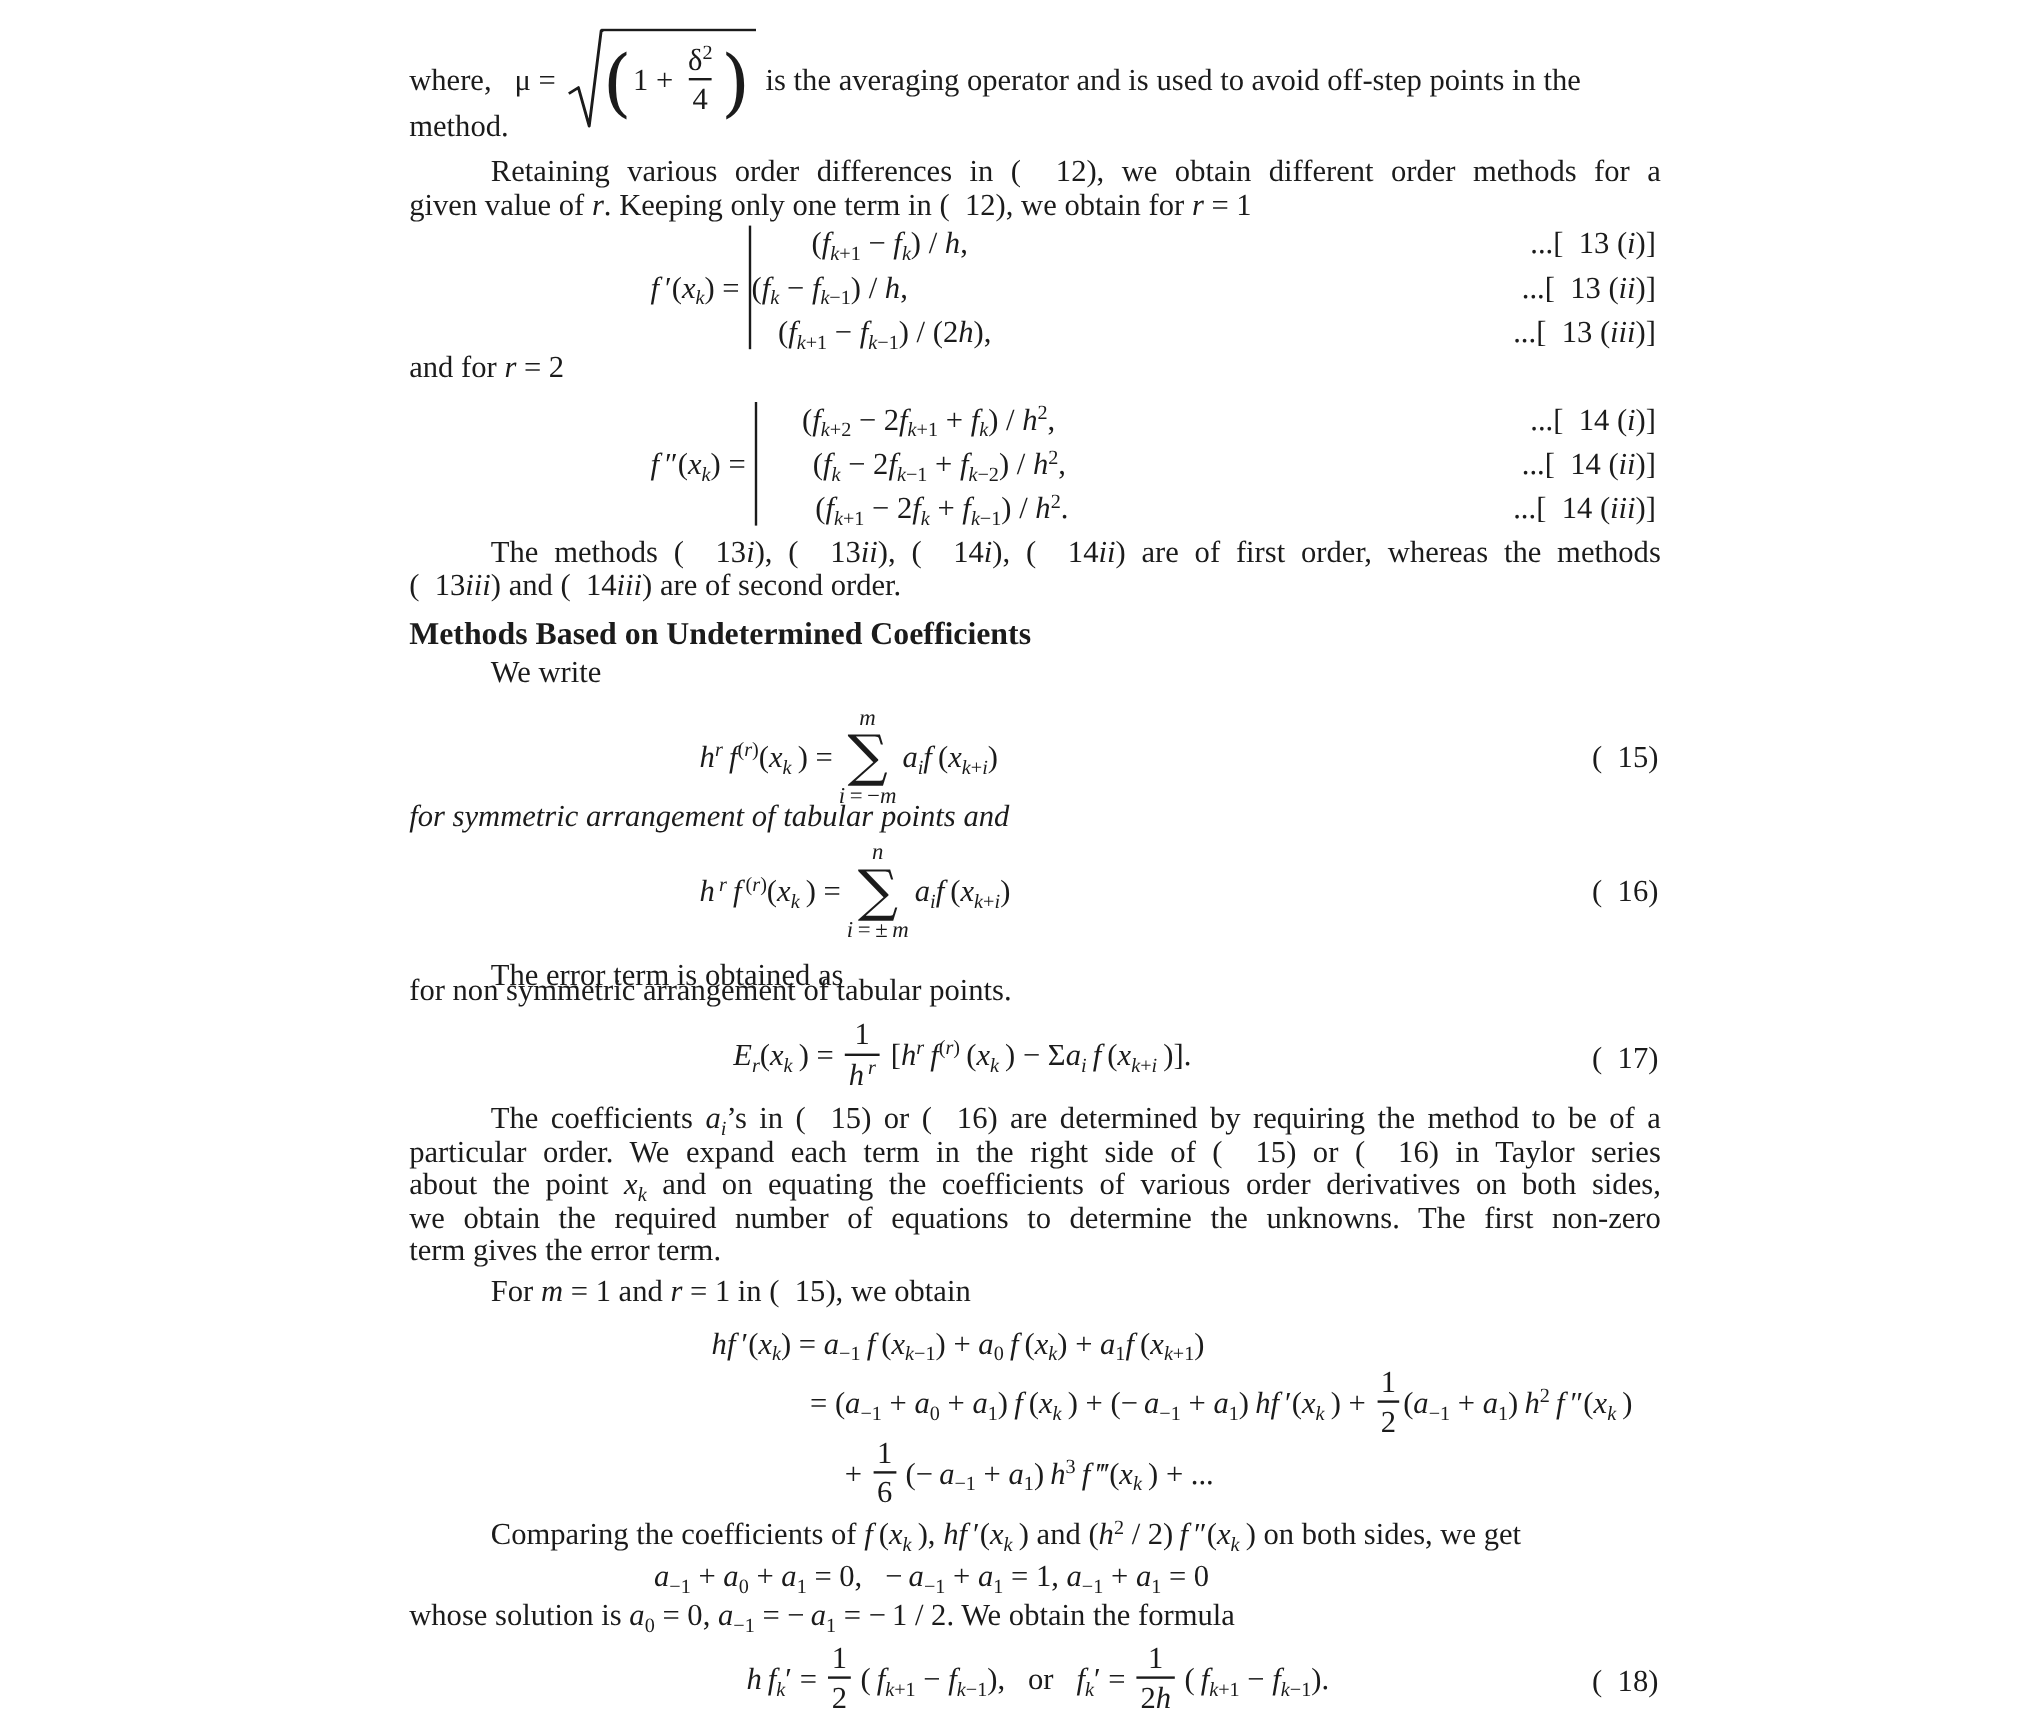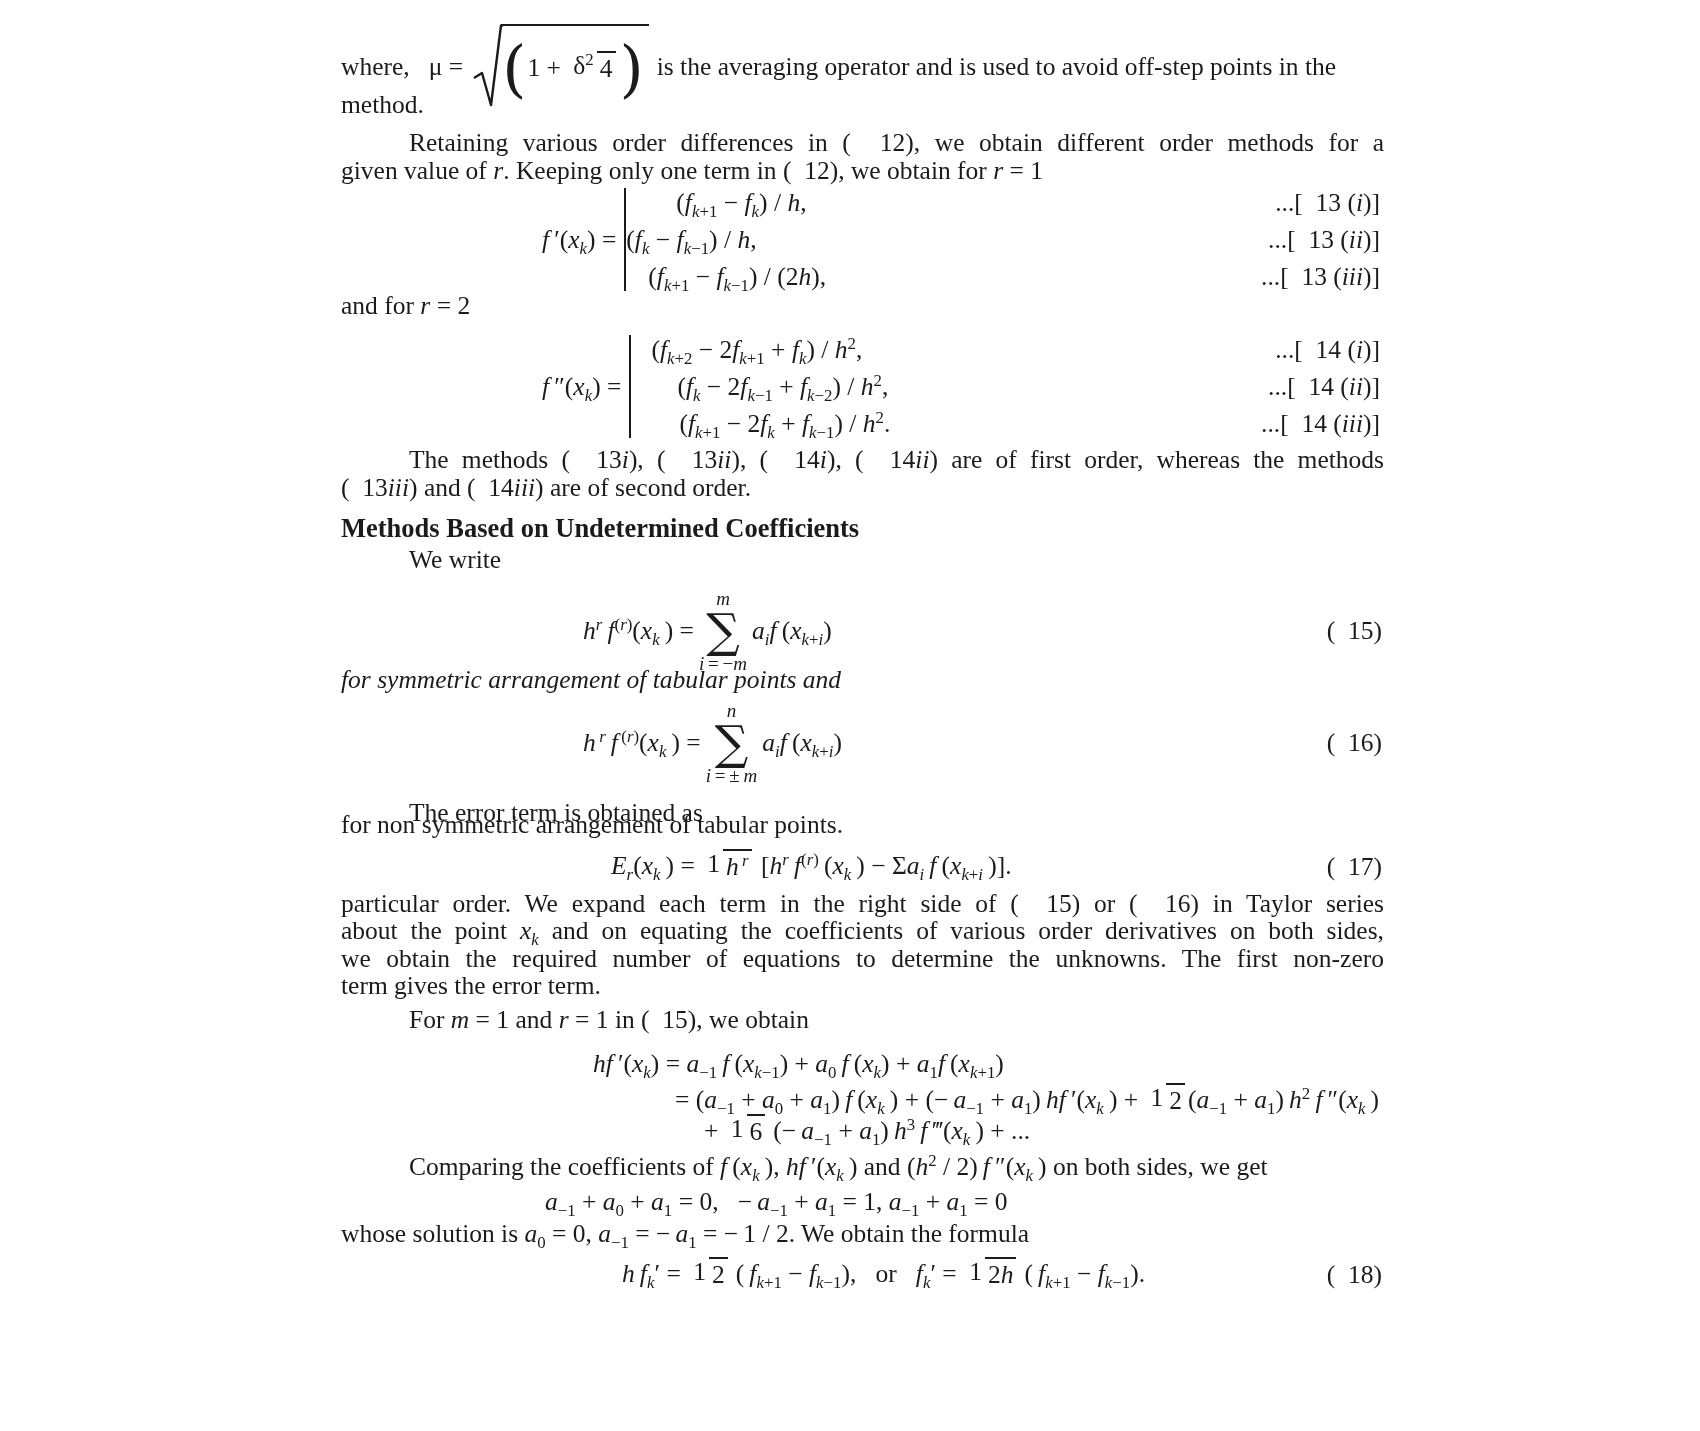--- a/index.html
+++ b/index.html
@@ -18,21 +18,21 @@
   sub { font-size:0.66em; vertical-align:-0.34em; line-height:0; }
   sup { font-size:0.66em; vertical-align:0.52em; line-height:0; }
 
   .line { line-height:27.5px; }
   .sline { line-height:30px; }
   .just { text-align:justify; text-align-last:justify; }
   .ind { text-indent:68px; }
   .pad-ind { padding-left:68px; }
 
   
-  .frac { display:inline-flex; align-items:center;
+  .frac { display:inline-flex; flex-direction:column; align-items:center;
           vertical-align:middle; margin:0 3px; line-height:1; position:relative; top:-3px;justify-content:center; }
   .fnum { display:block; padding:1px 3px 3px; }
   .fden { display:block; border-top:2px solid #1b1b1b; padding:3px 3px 1px; }
 
   
   .intro-row { margin-top:24px; display:flex; align-items:center; white-space:nowrap; }
   .radical { display:inline-flex; align-items:stretch; margin:0 8px 0 10px; height:86px; }
   .rad-sign svg { display:block; }
   .rad-body { border-top:2.4px solid #1b1b1b; display:flex; align-items:center;
               padding:2px 4px 0 0; margin-left:-2px; }
@@ -137,21 +137,21 @@
     </div>
   </div>
 
   <div class="line sline l-andfor">and for <i>r</i> = 2</div>
 
   <div class="cases c14">
     <span class="cases-lhs"><i>f</i> ″(<i>x</i><sub><i>k</i></sub>) =</span>
     <div class="cases-bar"></div>
     <div class="cases-rows">
       <div class="case-row">
-        <span style="padding-left:20px">(<i>f</i><sub><i>k</i>+2</sub> − 2<i>f</i><sub><i>k</i>+1</sub> + <i>f</i><sub><i>k</i></sub>) / <i>h</i><sup>2</sup>,</span>
+        <span style="padding-left:37px">(<i>f</i><sub><i>k</i>+2</sub> − 2<i>f</i><sub><i>k</i>+1</sub> + <i>f</i><sub><i>k</i></sub>) / <i>h</i><sup>2</sup>,</span>
         <span class="case-label">...[&nbsp;&nbsp;14 (<i>i</i>)]</span>
       </div>
       <div class="case-row">
         <span style="padding-left:46px">(<i>f</i><sub><i>k</i></sub> − 2<i>f</i><sub><i>k</i>−1</sub> + <i>f</i><sub><i>k</i>−2</sub>) / <i>h</i><sup>2</sup>,</span>
         <span class="case-label">...[&nbsp;&nbsp;14 (<i>ii</i>)]</span>
       </div>
       <div class="case-row">
         <span style="padding-left:48px">(<i>f</i><sub><i>k</i>+1</sub> − 2<i>f</i><sub><i>k</i></sub> + <i>f</i><sub><i>k</i>−1</sub>) / <i>h</i><sup>2</sup>.</span>
         <span class="case-label">...[&nbsp;&nbsp;14 (<i>iii</i>)]</span>
       </div>
@@ -197,20 +197,21 @@
 
   <div class="disp eq17">
     <span class="f"><i>E</i><sub><i>r</i></sub>(<i>x</i><sub><i>k</i></sub> ) = <span class="frac">
           <span class="fnum">1</span>
           <span class="fden"><i>h</i><sup> <i>r</i></sup></span>
         </span> [<i>h</i><sup><i>r</i></sup> <i>f</i><sup>(<i>r</i>)</sup> (<i>x</i><sub><i>k</i></sub> ) − Σ<i>a</i><sub><i>i</i></sub> <i>f</i> (<i>x</i><sub><i>k</i>+<i>i</i></sub> )].</span>
     <span class="eq-num">(&nbsp;&nbsp;17)</span>
   </div>
 
   <div class="p-coeff">
+    <div class="line just ind">The coefficients <i>a</i><sub><i>i</i></sub>’s in (&nbsp;&nbsp;15) or (&nbsp;&nbsp;16) are determined by requiring the method to be of a</div>
     <div class="line just">particular order. We expand each term in the right side of (&nbsp;&nbsp;15) or (&nbsp;&nbsp;16) in Taylor series</div>
     <div class="line just">about the point <i>x</i><sub><i>k</i></sub> and on equating the coefficients of various order derivatives on both sides,</div>
     <div class="line just">we obtain the required number of equations to determine the unknowns. The first non-zero</div>
     <div class="line">term gives the error term.</div>
   </div>
 
   <div class="line sline pad-ind l-form">For <i>m</i> = 1 and <i>r</i> = 1 in (&nbsp;&nbsp;15), we obtain</div>
 
   <div class="e1"><i>hf</i> ′(<i>x</i><sub><i>k</i></sub>) = <i>a</i><sub>−1</sub> <i>f</i> (<i>x</i><sub><i>k</i>−1</sub>) + <i>a</i><sub>0</sub> <i>f</i> (<i>x</i><sub><i>k</i></sub>) + <i>a</i><sub>1</sub><i>f</i> (<i>x</i><sub><i>k</i>+1</sub>)</div>
   <div class="e2">= (<i>a</i><sub>−1</sub> + <i>a</i><sub>0</sub> + <i>a</i><sub>1</sub>) <i>f</i> (<i>x</i><sub><i>k</i></sub> ) + (− <i>a</i><sub>−1</sub> + <i>a</i><sub>1</sub>) <i>hf</i> ′(<i>x</i><sub><i>k</i></sub> ) + <span class="frac">

